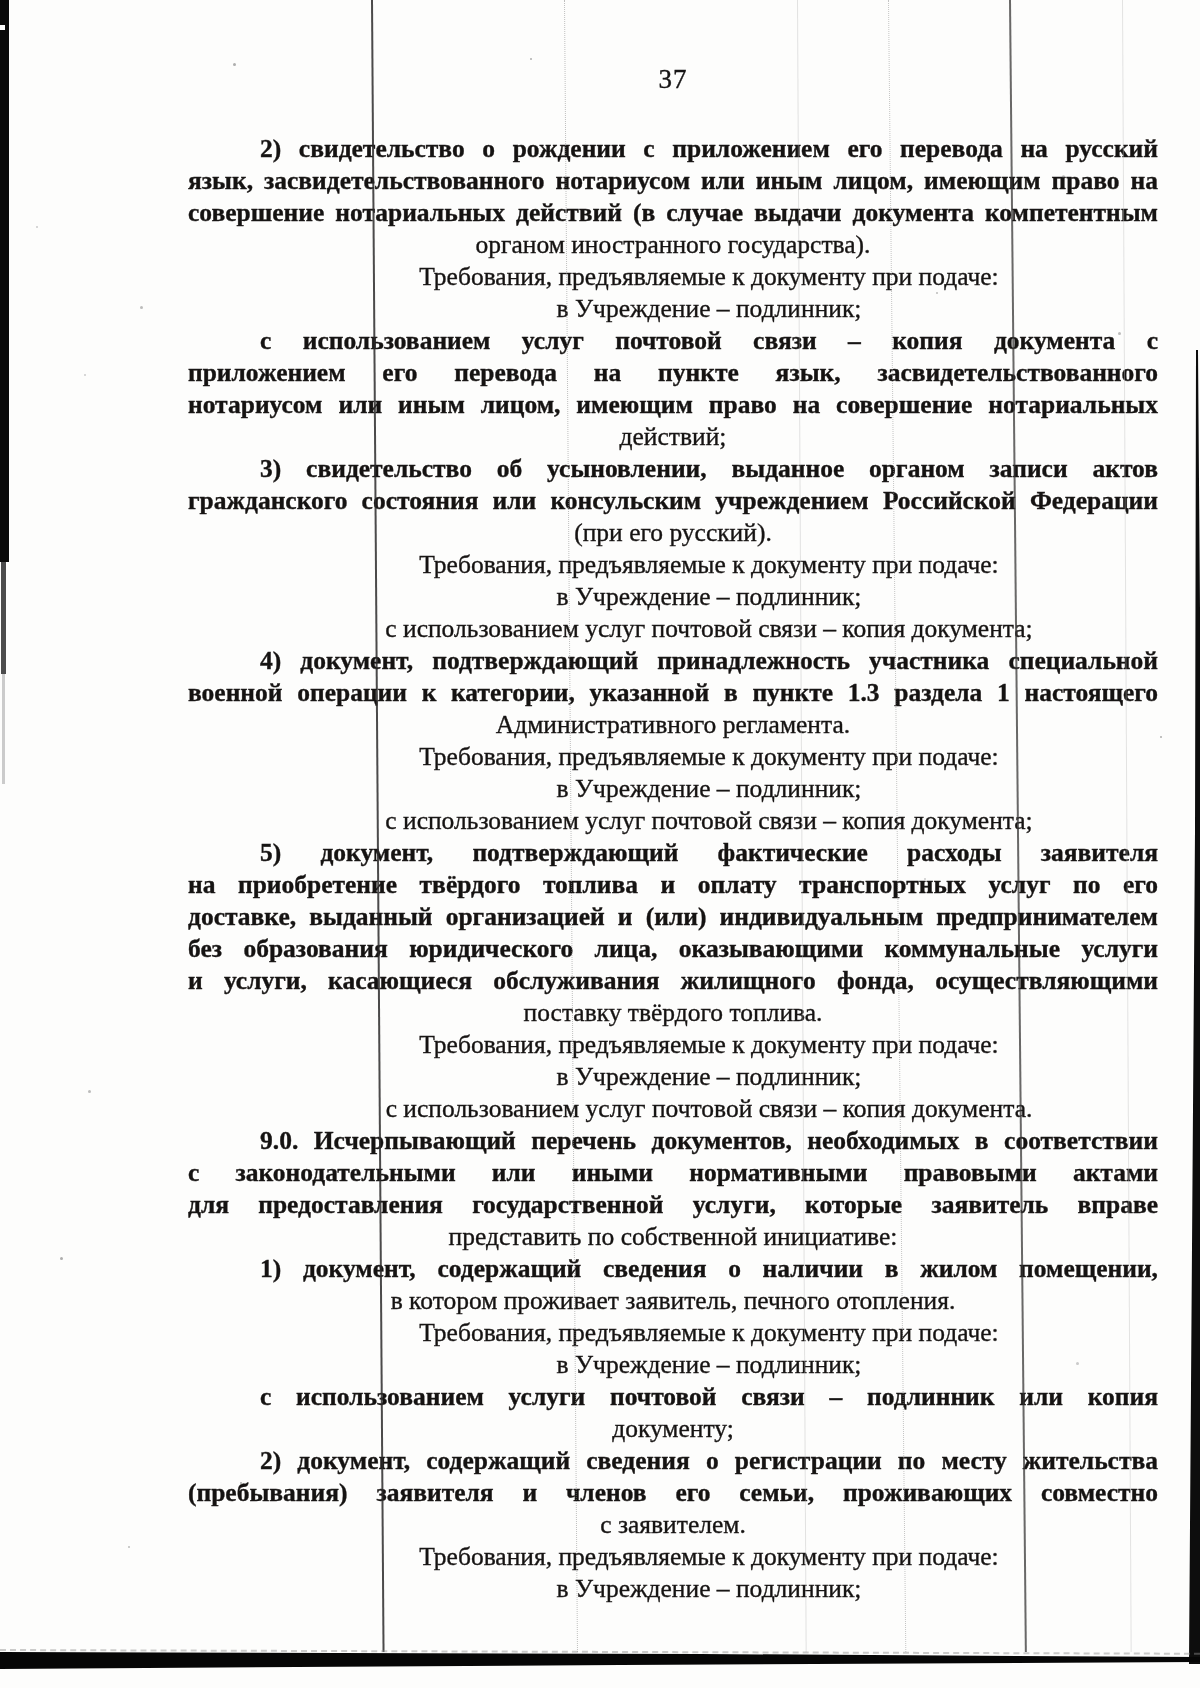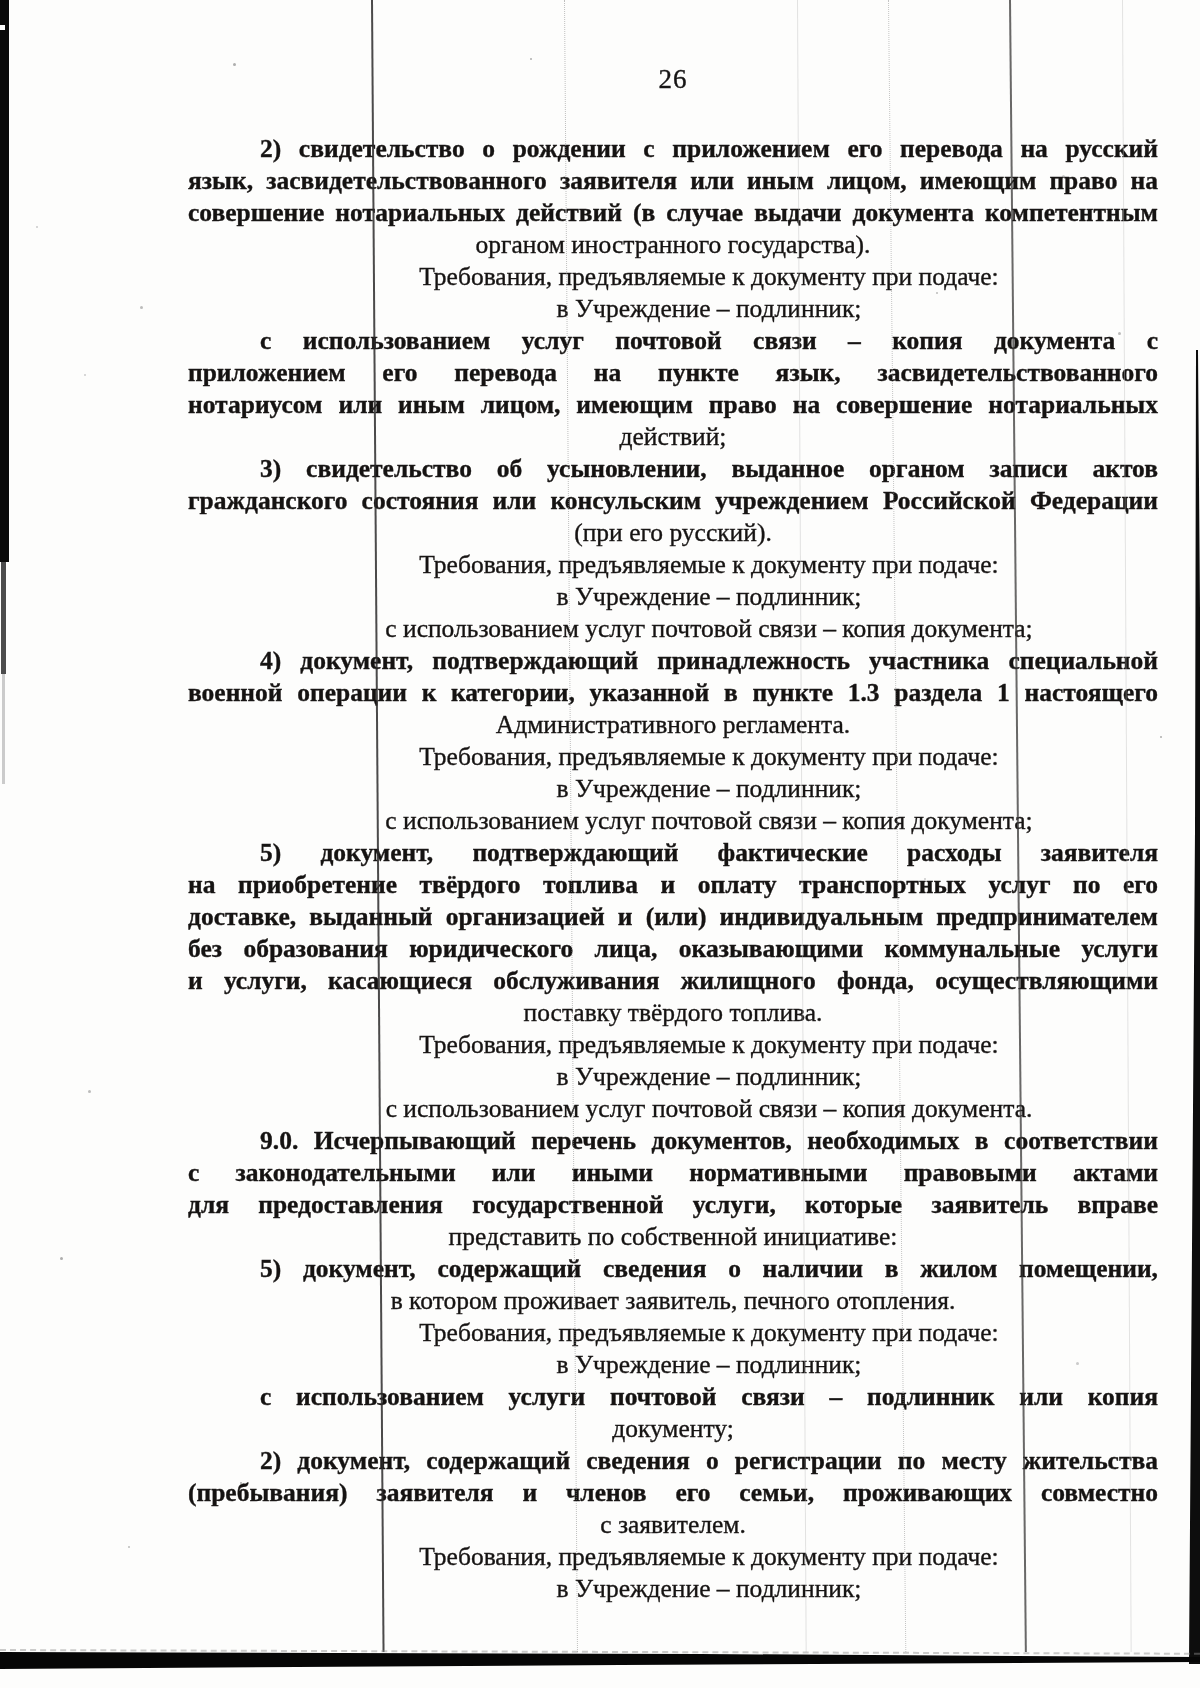--- a/index.html
+++ b/index.html
@@ -53,25 +53,25 @@
     left:1186px;top:350px;width:14px;height:1314px;background:#0d0d0d;
     clip-path:polygon(10px 0,12px 0,14px 260px,14px 1314px,3px 1314px,9px 480px);
   }
   .speck{position:absolute;background:#6d6d6d;border-radius:50%;}
 </style>
 </head>
 <body>
 
 <div class="page">
 
-  <div class="pagenum">26</div>
+  <div class="pagenum">37</div>
 
   <div class="textblock">
       <div class="line ind jst">2) свидетельство о рождении с приложением его перевода на русский</div>
-      <div class="line jst">язык, засвидетельствованного заявителя или иным лицом, имеющим право на</div>
+      <div class="line jst">язык, засвидетельствованного нотариусом или иным лицом, имеющим право на</div>
       <div class="line jst">совершение нотариальных действий (в случае выдачи документа компетентным</div>
       <div class="line">органом иностранного государства).</div>
       <div class="line ind">Требования, предъявляемые к документу при подаче:</div>
       <div class="line ind">в Учреждение – подлинник;</div>
       <div class="line ind jst">с использованием услуг почтовой связи – копия документа с</div>
       <div class="line jst">приложением его перевода на пункте язык, засвидетельствованного</div>
       <div class="line jst">нотариусом или иным лицом, имеющим право на совершение нотариальных</div>
       <div class="line">действий;</div>
       <div class="line ind jst">3) свидетельство об усыновлении, выданное органом записи актов</div>
       <div class="line jst">гражданского состояния или консульским учреждением Российской Федерации</div>
@@ -91,21 +91,21 @@
       <div class="line jst">без образования юридического лица, оказывающими коммунальные услуги</div>
       <div class="line jst">и услуги, касающиеся обслуживания жилищного фонда, осуществляющими</div>
       <div class="line">поставку твёрдого топлива.</div>
       <div class="line ind">Требования, предъявляемые к документу при подаче:</div>
       <div class="line ind">в Учреждение – подлинник;</div>
       <div class="line ind">с использованием услуг почтовой связи – копия документа.</div>
       <div class="line ind jst">9.0. Исчерпывающий перечень документов, необходимых в соответствии</div>
       <div class="line jst">с законодательными или иными нормативными правовыми актами</div>
       <div class="line jst">для предоставления государственной услуги, которые заявитель вправе</div>
       <div class="line">представить по собственной инициативе:</div>
-      <div class="line ind jst">5) документ, содержащий сведения о наличии в жилом помещении,</div>
+      <div class="line ind jst">1) документ, содержащий сведения о наличии в жилом помещении,</div>
       <div class="line">в котором проживает заявитель, печного отопления.</div>
       <div class="line ind">Требования, предъявляемые к документу при подаче:</div>
       <div class="line ind">в Учреждение – подлинник;</div>
       <div class="line ind jst">с использованием услуги почтовой связи – подлинник или копия</div>
       <div class="line">документу;</div>
       <div class="line ind jst">2) документ, содержащий сведения о регистрации по месту жительства</div>
       <div class="line jst">(пребывания) заявителя и членов его семьи, проживающих совместно</div>
       <div class="line">с заявителем.</div>
       <div class="line ind">Требования, предъявляемые к документу при подаче:</div>
       <div class="line ind">в Учреждение – подлинник;</div>

